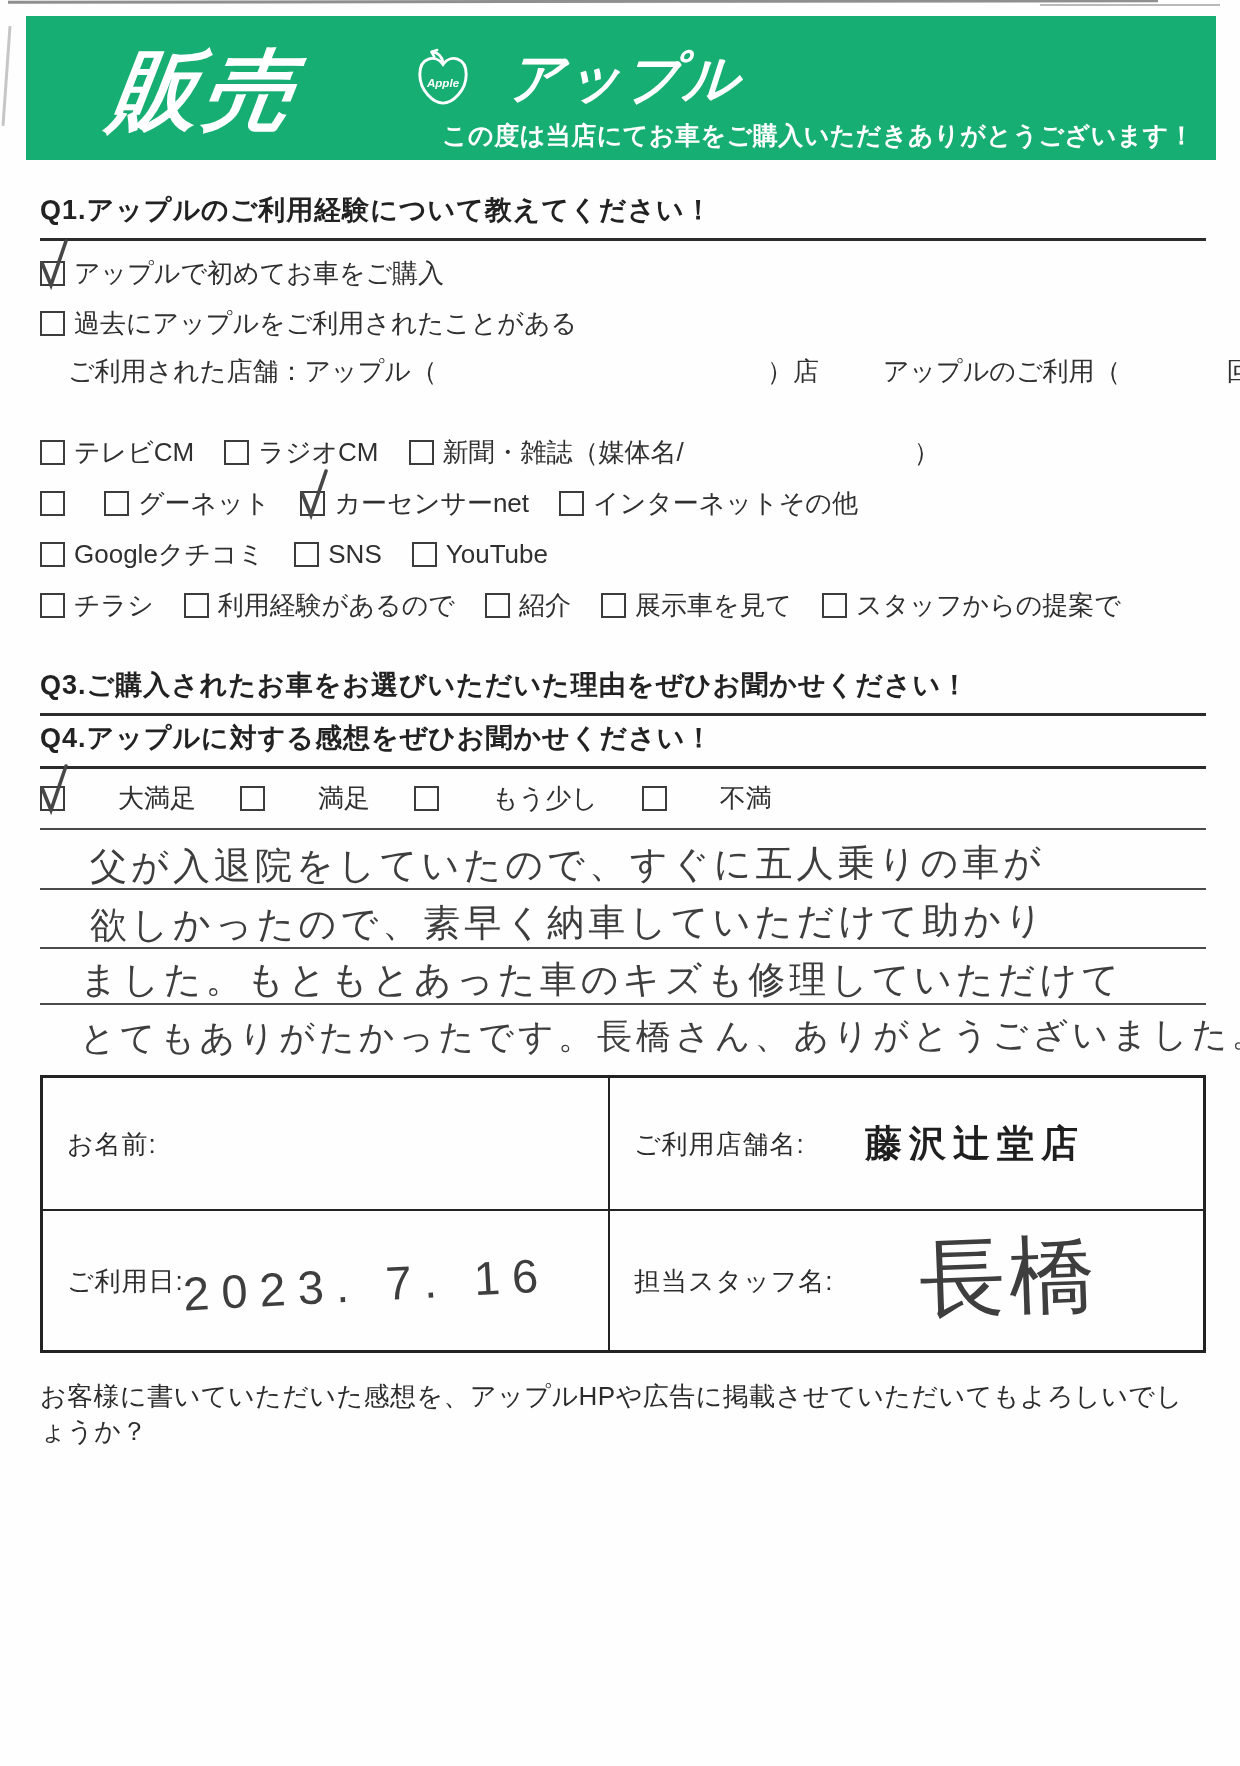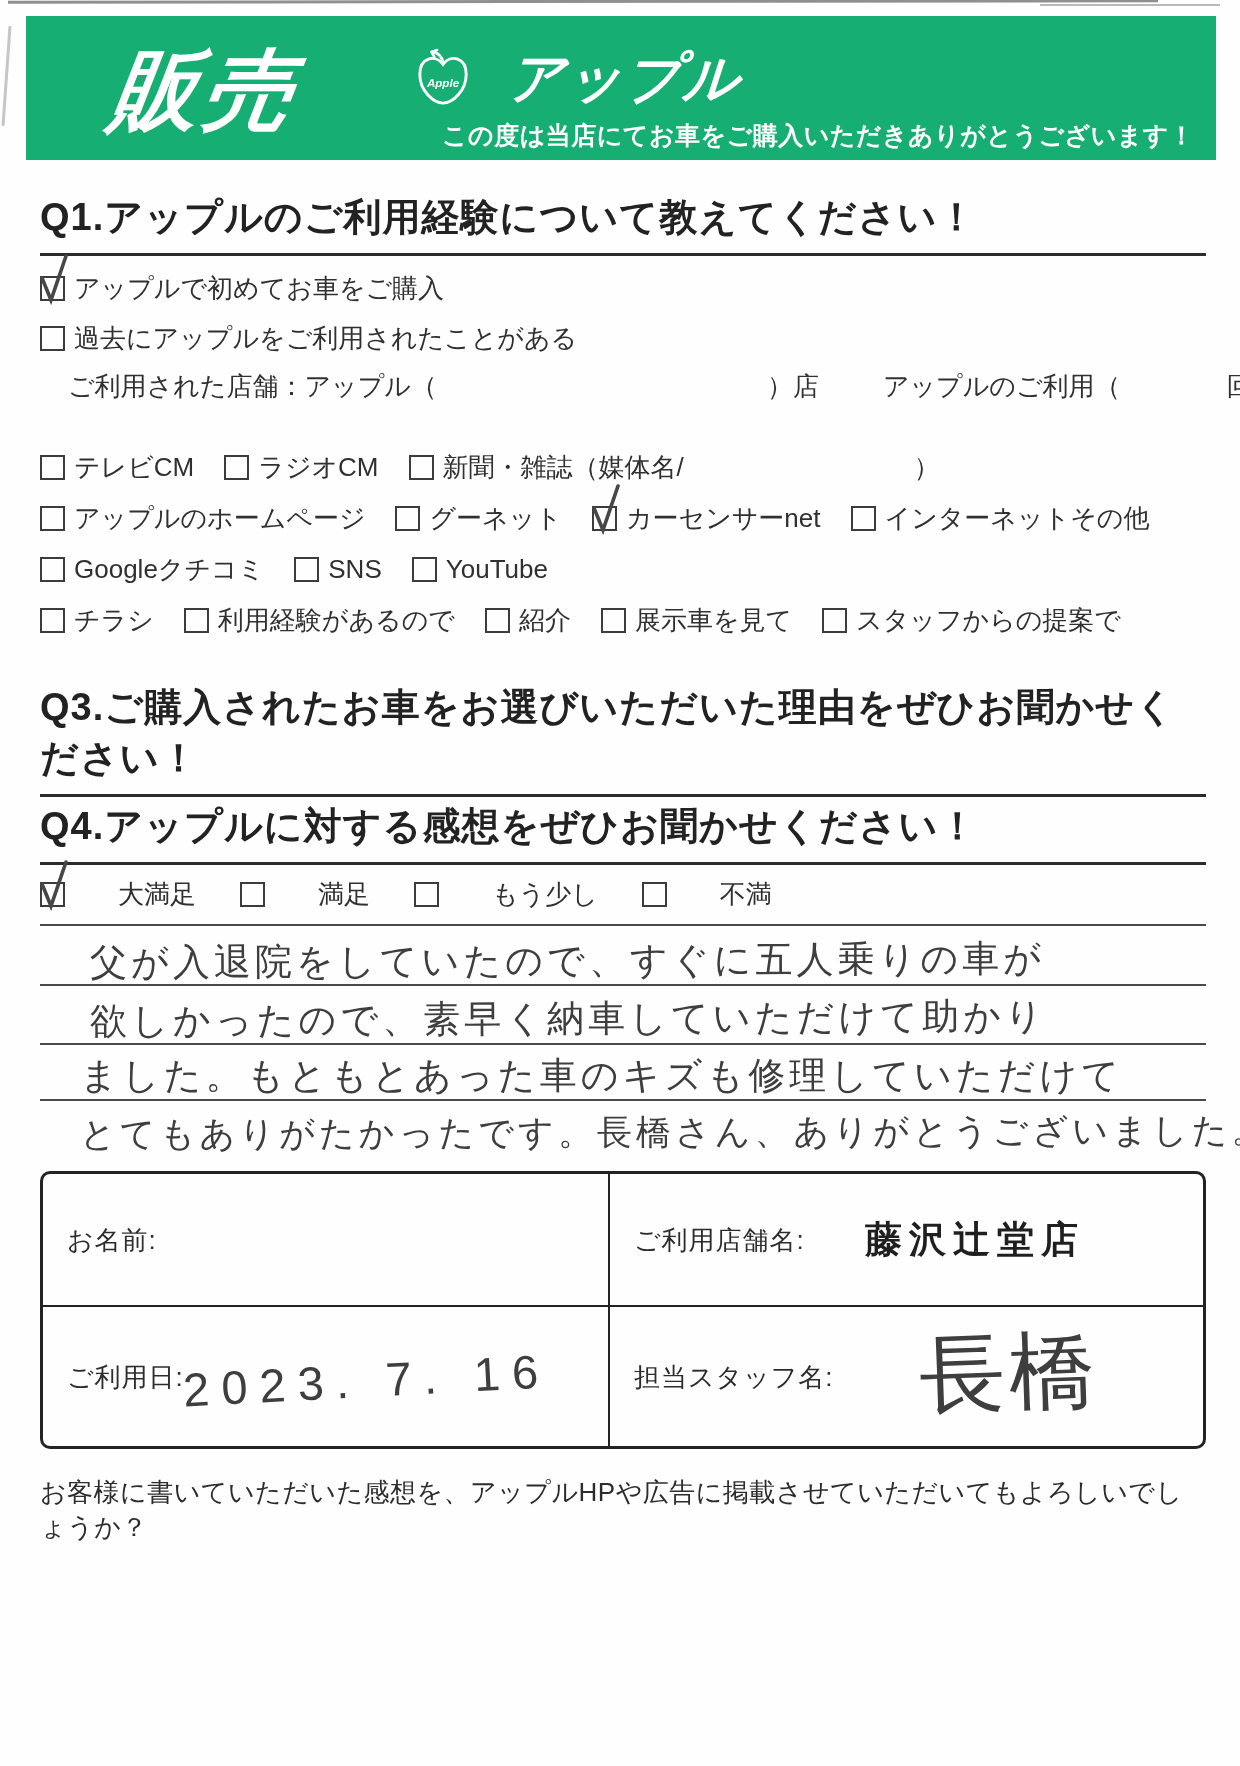--- a/index.html
+++ b/index.html
@@ -17,21 +17,21 @@
   .hanbai{position:absolute;left:86px;top:16px;font-size:88px;font-weight:900;font-style:italic;
           color:#fff;transform:skewX(-8deg);letter-spacing:4px;}
   .logo-row{position:absolute;left:388px;top:26px;display:flex;align-items:center;color:#fff;gap:32px;}
   .apple-icon{width:58px;height:62px;flex:none;}
   .logo-script{font-size:55px;font-weight:800;font-style:italic;margin-left:4px;letter-spacing:2px;transform:skewX(-4deg);}
   .banner-title{font-size:49px;font-weight:800;margin-left:36px;letter-spacing:9px;}
   .banner-sub{position:absolute;left:416px;top:103px;font-size:25px;font-weight:700;color:#fff;letter-spacing:.5px;}
 
   
   .content{margin:0 34px 0 40px;}
-  .q-heading{font-size:38px;font-weight:800;letter-spacing:1px;color:#222;
+  .q-heading{font-size:27px;font-weight:800;letter-spacing:1px;color:#222;
              border-bottom:3px solid #2b2b2b;padding-bottom:10px;}
   .cb{display:inline-flex;align-items:center;white-space:nowrap;}
   .cb .box{width:21px;height:21px;border:2.5px solid #3c3c3c;margin-right:9px;position:relative;flex:none;background:#fff0;}
   .tick{position:absolute;left:-3px;top:-24px;width:30px;height:48px;overflow:visible;}
   .tick polyline{fill:none;stroke:#474747;stroke-width:3.6;stroke-linecap:round;}
   .cbl{font-size:26px;color:#303030;}
 
   .sec-q1{margin-top:32px;}
   .opt-line{margin-top:15px;}
   .store-line{margin:13px 0 0 28px;font-size:26px;color:#303030;white-space:nowrap;}
@@ -68,21 +68,21 @@
   .q4-lines .hw-row:nth-child(1){height:58px;}
   .q4-lines .hw-row:nth-child(2){height:57px;}
   .q4-lines .hw-row:nth-child(3){height:54px;}
   .q4-lines .hw-row:nth-child(4){height:62px;}
   .q4-lines .hw-row:nth-child(1) .hw{margin-left:50px;transform:rotate(-.25deg);}
   .q4-lines .hw-row:nth-child(2) .hw{margin-left:50px;transform:rotate(-.3deg);top:8px;}
   .q4-lines .hw-row:nth-child(3) .hw{margin-left:40px;top:6px;}
   .q4-lines .hw-row:nth-child(4) .hw{margin-left:40px;font-size:35px;top:8px;transform:rotate(-.2deg);}
 
   
-  .info-table{margin-top:8px;height:272px;border:3px solid #232323;border-radius:10px;
+  .info-table{margin-top:8px;height:272px;border:3px solid #232323;border-radius:0;
               display:grid;grid-template-columns:48.7% 51.3%;grid-template-rows:131px 1fr;overflow:visible;}
   .cell{position:relative;}
   .cell.bl{border-left:2.5px solid #232323;}
   .cell.bt{border-top:2.5px solid #232323;}
   .tlabel{font-size:26px;position:absolute;left:24px;top:50%;transform:translateY(-50%);letter-spacing:1px;color:#2c2c2c;}
   .store-val{position:absolute;right:118px;top:50%;transform:translateY(-50%);
              font-size:37px;font-weight:600;letter-spacing:7px;color:#1f1f1f;}
   .date-val{position:absolute;left:140px;top:46px;font-size:47px;color:#3e3e3e;
             letter-spacing:12px;transform:rotate(-3deg);}
   .staff-val{position:absolute;right:104px;top:8px;font-size:86px;color:#3e3e3e;
@@ -150,21 +150,20 @@
             </span>
             <span class="cb">
               <span class="box"></span>
               <span class="cbl">新聞・雑誌（媒体名/</span>
             </span>
             <span class="tail">）</span>
           </div>
           <div class="cb-row">
             <span class="cb">
               <span class="box"></span>
-              <span class="cbl">アップルのホームページ</span>
             </span>
             <span class="cb">
               <span class="box"></span>
               <span class="cbl">グーネット</span>
             </span>
             <span class="cb checked">
               <span class="box">
                 <svg class="tick" viewBox="0 0 30 48">
                   <polyline points="3,24 12,46 27,2"></polyline>
                 </svg>

